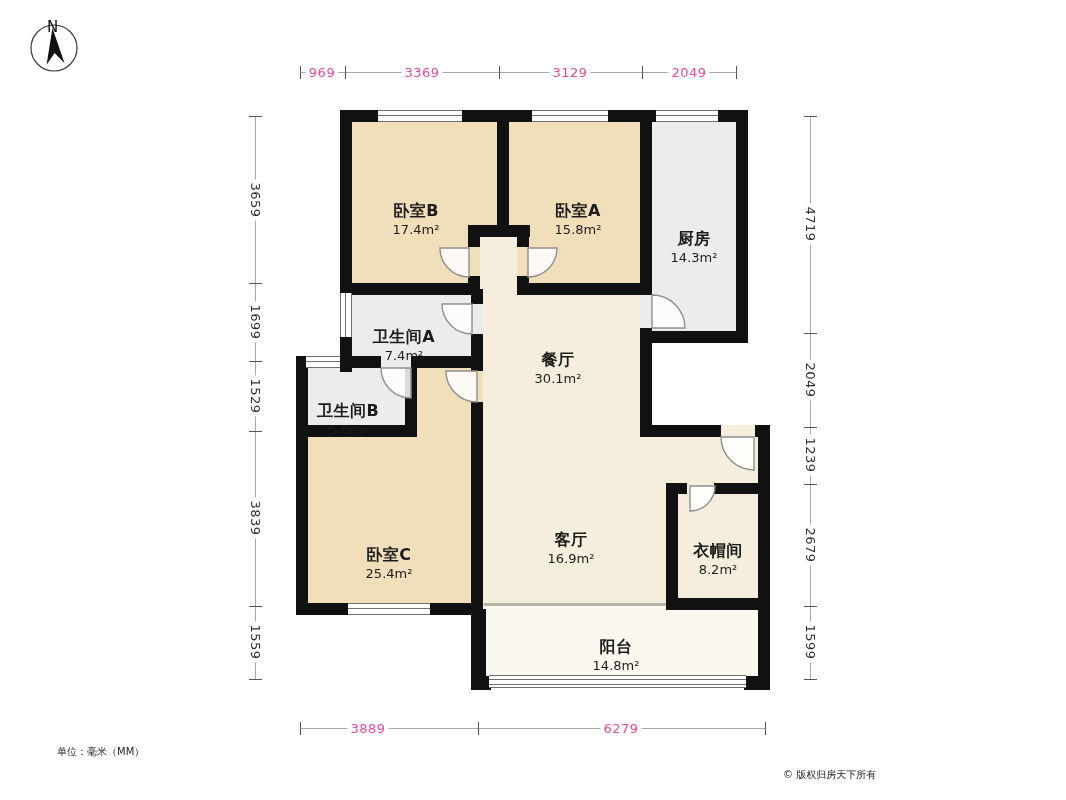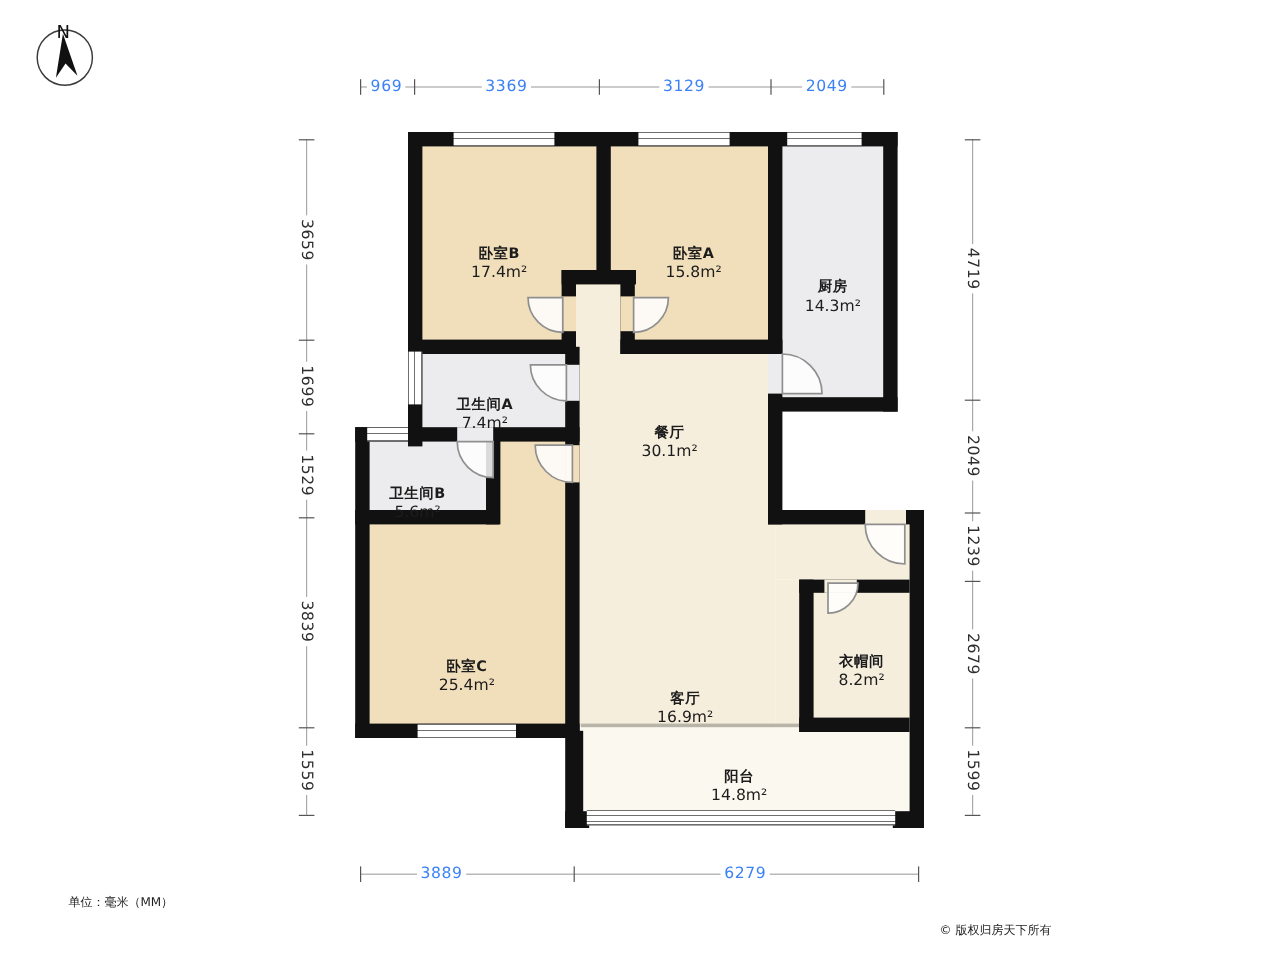--- a/index.html
+++ b/index.html
@@ -17,29 +17,29 @@
   .w{position:absolute;background:#111;}
   
   .win-h{position:absolute;background:linear-gradient(to bottom,#6f6f6f 0 1px,#fff 1px 5px,#6f6f6f 5px 6px,#fff 6px 11px,#6f6f6f 11px 12px);}
   .win-v{position:absolute;background:linear-gradient(to right,#6f6f6f 0 1px,#fff 1px 5px,#6f6f6f 5px 6px,#fff 6px 11px,#6f6f6f 11px 12px);}
   .win-b{position:absolute;background:linear-gradient(to bottom,#6f6f6f 0 1px,#fff 1px 4px,#6f6f6f 4px 5px,#fff 5px 9px,#6f6f6f 9px 10px,#fff 10px 12px,#6f6f6f 12px 13px);}
   .gap{position:absolute;}
   .thresh{position:absolute;background:#b9b4a8;}
   
   .room-label{position:absolute;transform:translate(-50%,-50%);text-align:center;
               line-height:1.3;white-space:nowrap;color:#1c1c1c;}
-  .room-label .nm{font-size:12px;font-weight:600;letter-spacing:.5px;}
+  .room-label .nm{font-size:16px;font-weight:600;letter-spacing:.5px;}
   .room-label .ar{font-size:13px;font-weight:400;}
   
   .dl-h{position:absolute;height:1px;background:#a9a9a9;}
   .dl-v{position:absolute;width:1px;background:#a9a9a9;}
   .tk-v{position:absolute;width:1px;height:13px;background:#555;transform:translate(0,-6px);}
   .tk-h{position:absolute;width:13px;height:1px;background:#555;transform:translate(-6px,0);}
   .dim{position:absolute;transform:translate(-50%,-50%);background:#fff;font-size:13px;
-       color:#3b82f6;padding:0 3px;letter-spacing:.5px;}
+       color:#ec4899;padding:0 3px;letter-spacing:.5px;}
   .dim-v{position:absolute;transform:translate(-50%,-50%);background:#fff;font-size:13px;
          color:#2e2e2e;writing-mode:vertical-rl;padding:3px 0;letter-spacing:.5px;}
   
   .ft{position:absolute;color:#1d1d1d;}
   svg{position:absolute;left:0;top:0;}
 </style>
 </head>
 <body>
 
 <div class="canvas">
@@ -141,21 +141,21 @@
     <div class="ar">30.1m²</div>
   </div>
   <div class="room-label" style="left:348px;top:420px;">
     <div class="nm">卫生间B</div>
     <div class="ar">5.6m²</div>
   </div>
   <div class="room-label" style="left:389px;top:564px;">
     <div class="nm">卧室C</div>
     <div class="ar">25.4m²</div>
   </div>
-  <div class="room-label" style="left:571px;top:549px;margin-top:42px;">
+  <div class="room-label" style="left:571px;top:549px;">
     <div class="nm">客厅</div>
     <div class="ar">16.9m²</div>
   </div>
   <div class="room-label" style="left:718px;top:560px;">
     <div class="nm">衣帽间</div>
     <div class="ar">8.2m²</div>
   </div>
   <div class="room-label" style="left:616px;top:656px;">
     <div class="nm">阳台</div>
     <div class="ar">14.8m²</div>

